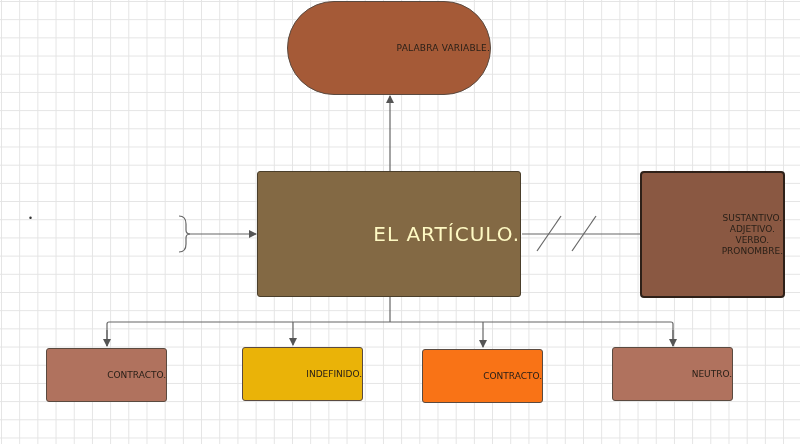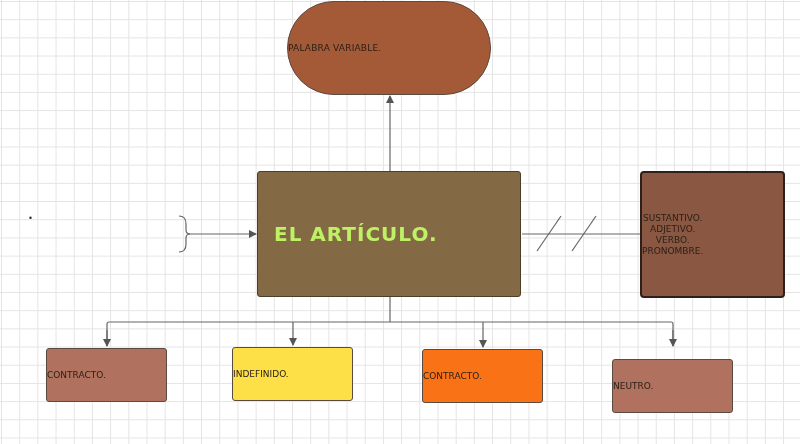--- a/index.html
+++ b/index.html
@@ -8,25 +8,25 @@
     background-color:#ffffff;
     background-image:
       linear-gradient(to right, #e4e4e4 1px, transparent 1px),
       linear-gradient(to bottom, #e4e4e4 1px, transparent 1px);
     background-size:18.2px 18.2px;
     background-position:1px 1px;
     font-family:"DejaVu Sans", sans-serif;
   }
   .shape {
     position:absolute; box-sizing:border-box;
-    display:flex; align-items:center; justify-content:flex-start; text-align:center;
+    display:flex; align-items:center; justify-content:flex-end; text-align:center;
     color:#2a2018; border:1px solid #5a4a40;
   }
   .pill { border-radius:48px; font-size:9px; letter-spacing:0.2px; }
-  .main { border-radius:3px; font-size:20px; font-weight:bold; color:#bef264; letter-spacing:1px; border-color:#4a3e2a;padding-left:16px;}
+  .main { border-radius:3px; font-size:20px; font-weight:normal; color:#fef9c3; letter-spacing:1px; border-color:#4a3e2a;padding-left:16px;}
   .side { border-radius:4px; border:2px solid #2e2018; font-size:9px; line-height:11px; white-space:pre-line; }
   .child { border-radius:3px; font-size:9px; }
   .note {
     position:absolute; font-size:8.5px; line-height:9.5px; color:#333; white-space:pre-line;
   }
   svg.lines { position:absolute; left:0; top:0; }
 </style>
 </head>
 <body>
 
@@ -69,21 +69,21 @@
 <div class="shape side" style="left:640px; top:171px; width:145px; height:127px; background:#8a5842;">
   <span>SUSTANTIVO.
 ADJETIVO.
 VERBO.
 PRONOMBRE.</span>
 </div>
 
 <div class="shape child" style="left:46px; top:348px; width:121px; height:54px; background:#b0725e;">
   <span>CONTRACTO.</span>
 </div>
-<div class="shape child" style="left:232px; top:347px; width:121px; height:54px; background:#fde047;">
+<div class="shape child" style="left:242px; top:347px; width:121px; height:54px; background:#eab308;">
   <span>INDEFINIDO.</span>
 </div>
 <div class="shape child" style="left:422px; top:349px; width:121px; height:54px; background:#f97316;">
   <span>CONTRACTO.</span>
 </div>
-<div class="shape child" style="left:612px; top:347px; width:121px; height:54px; background:#b0725e;margin-top:12px;">
+<div class="shape child" style="left:612px; top:347px; width:121px; height:54px; background:#b0725e;">
   <span>NEUTRO.</span>
 </div>
 
 </body></html>

